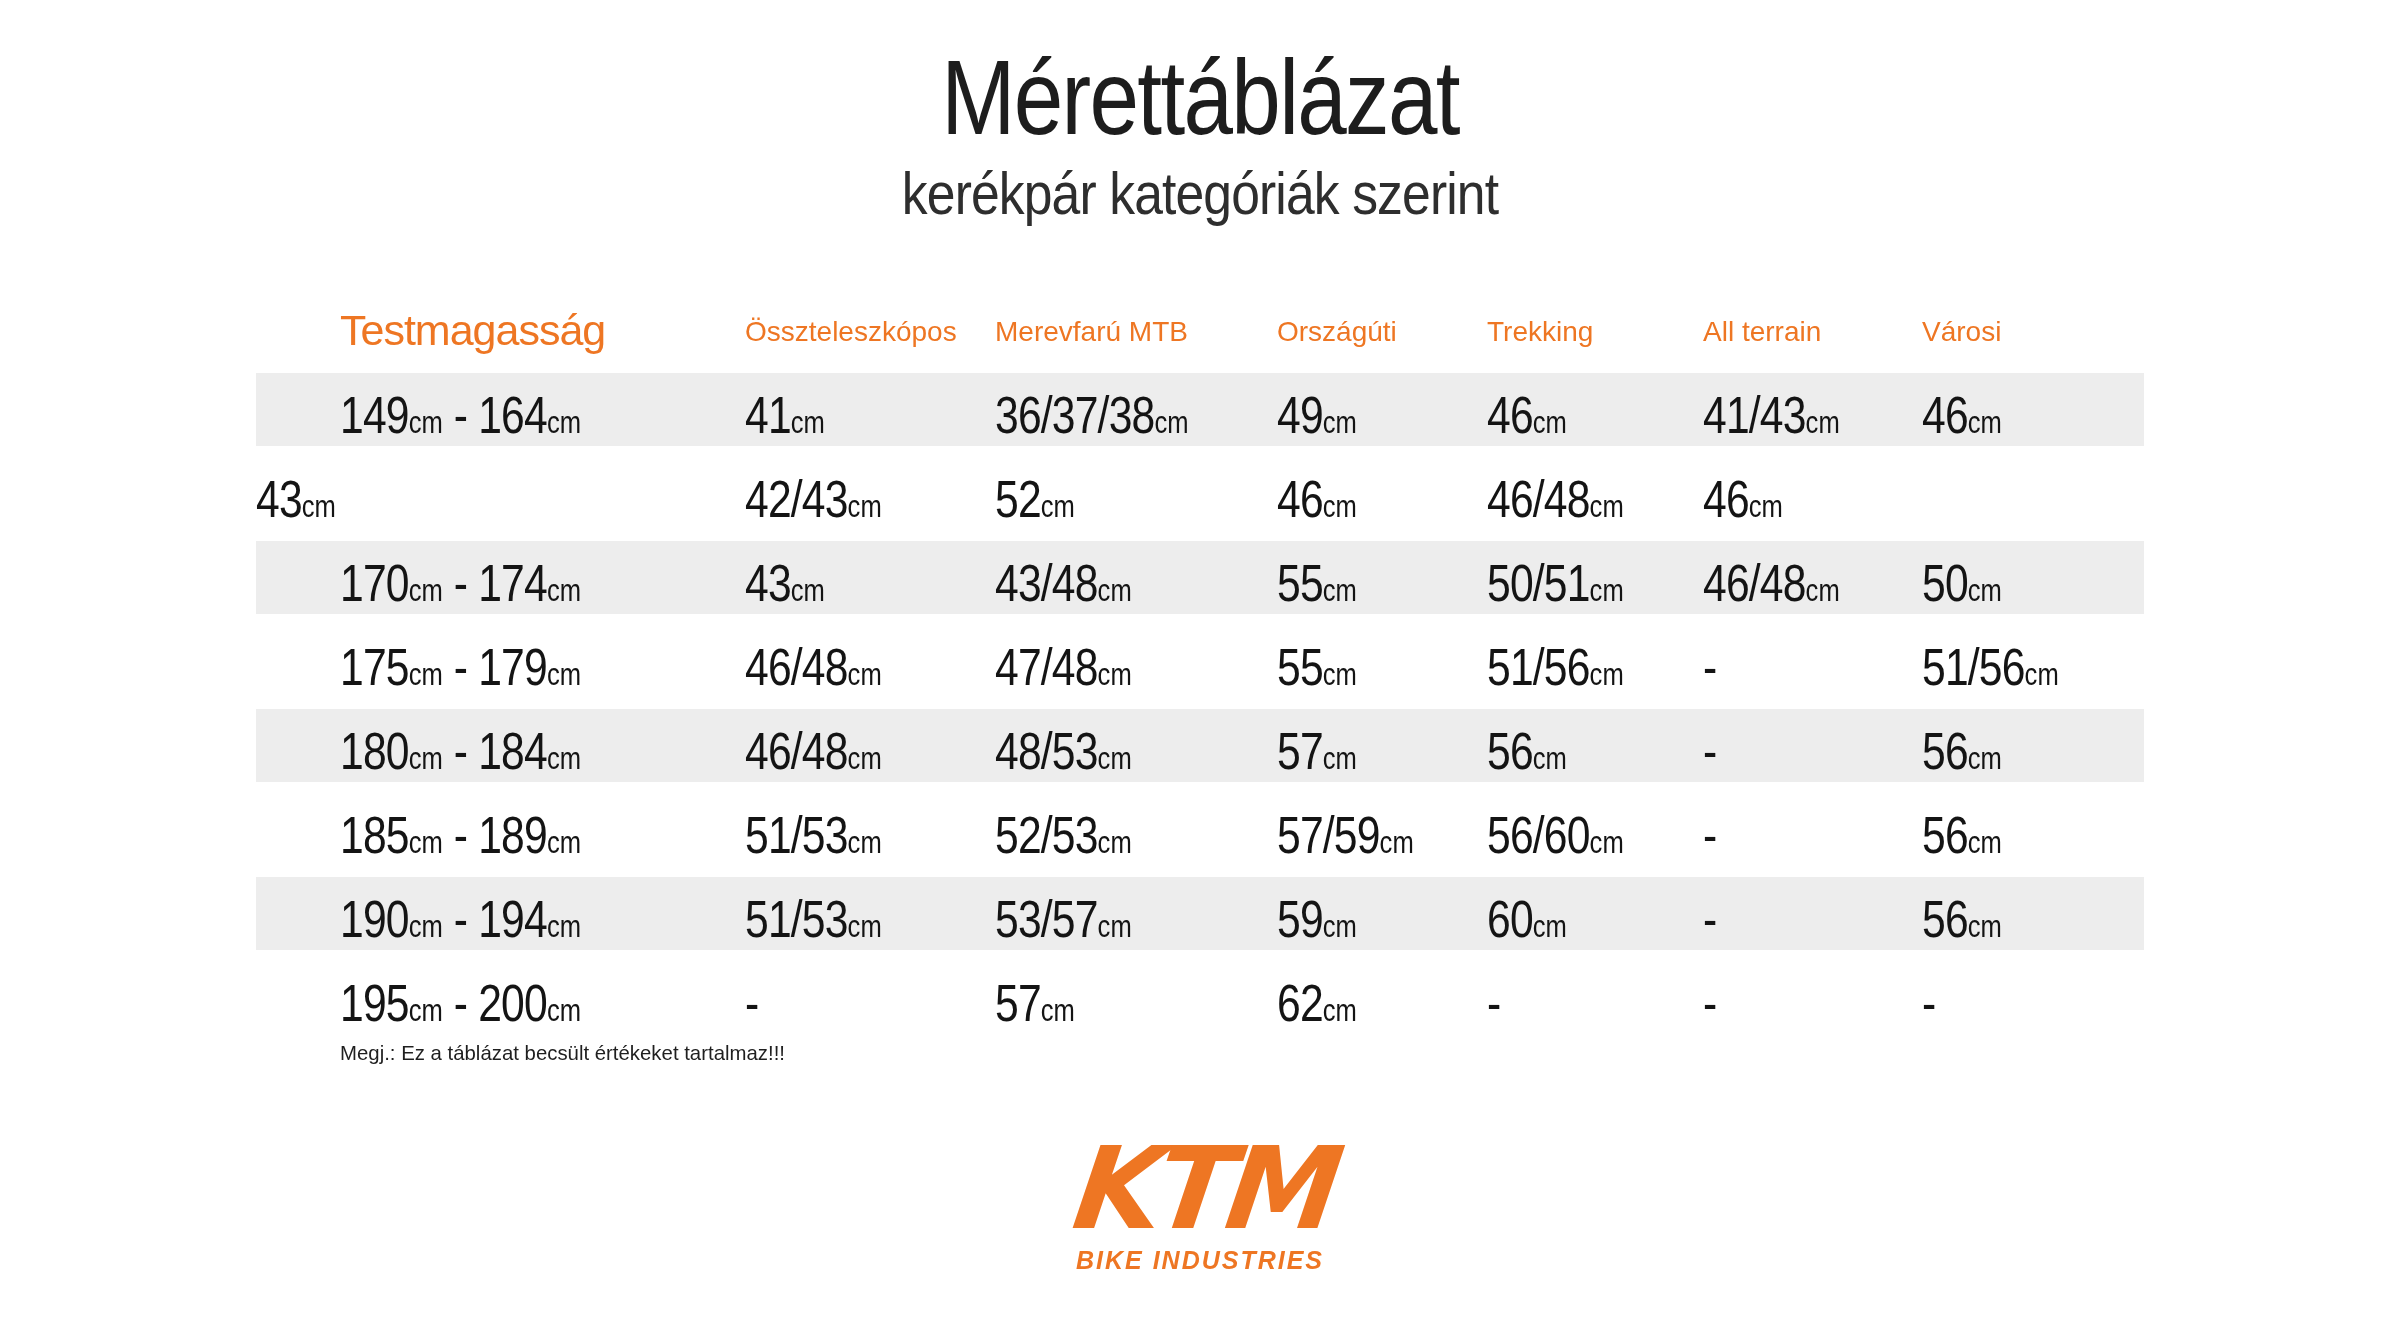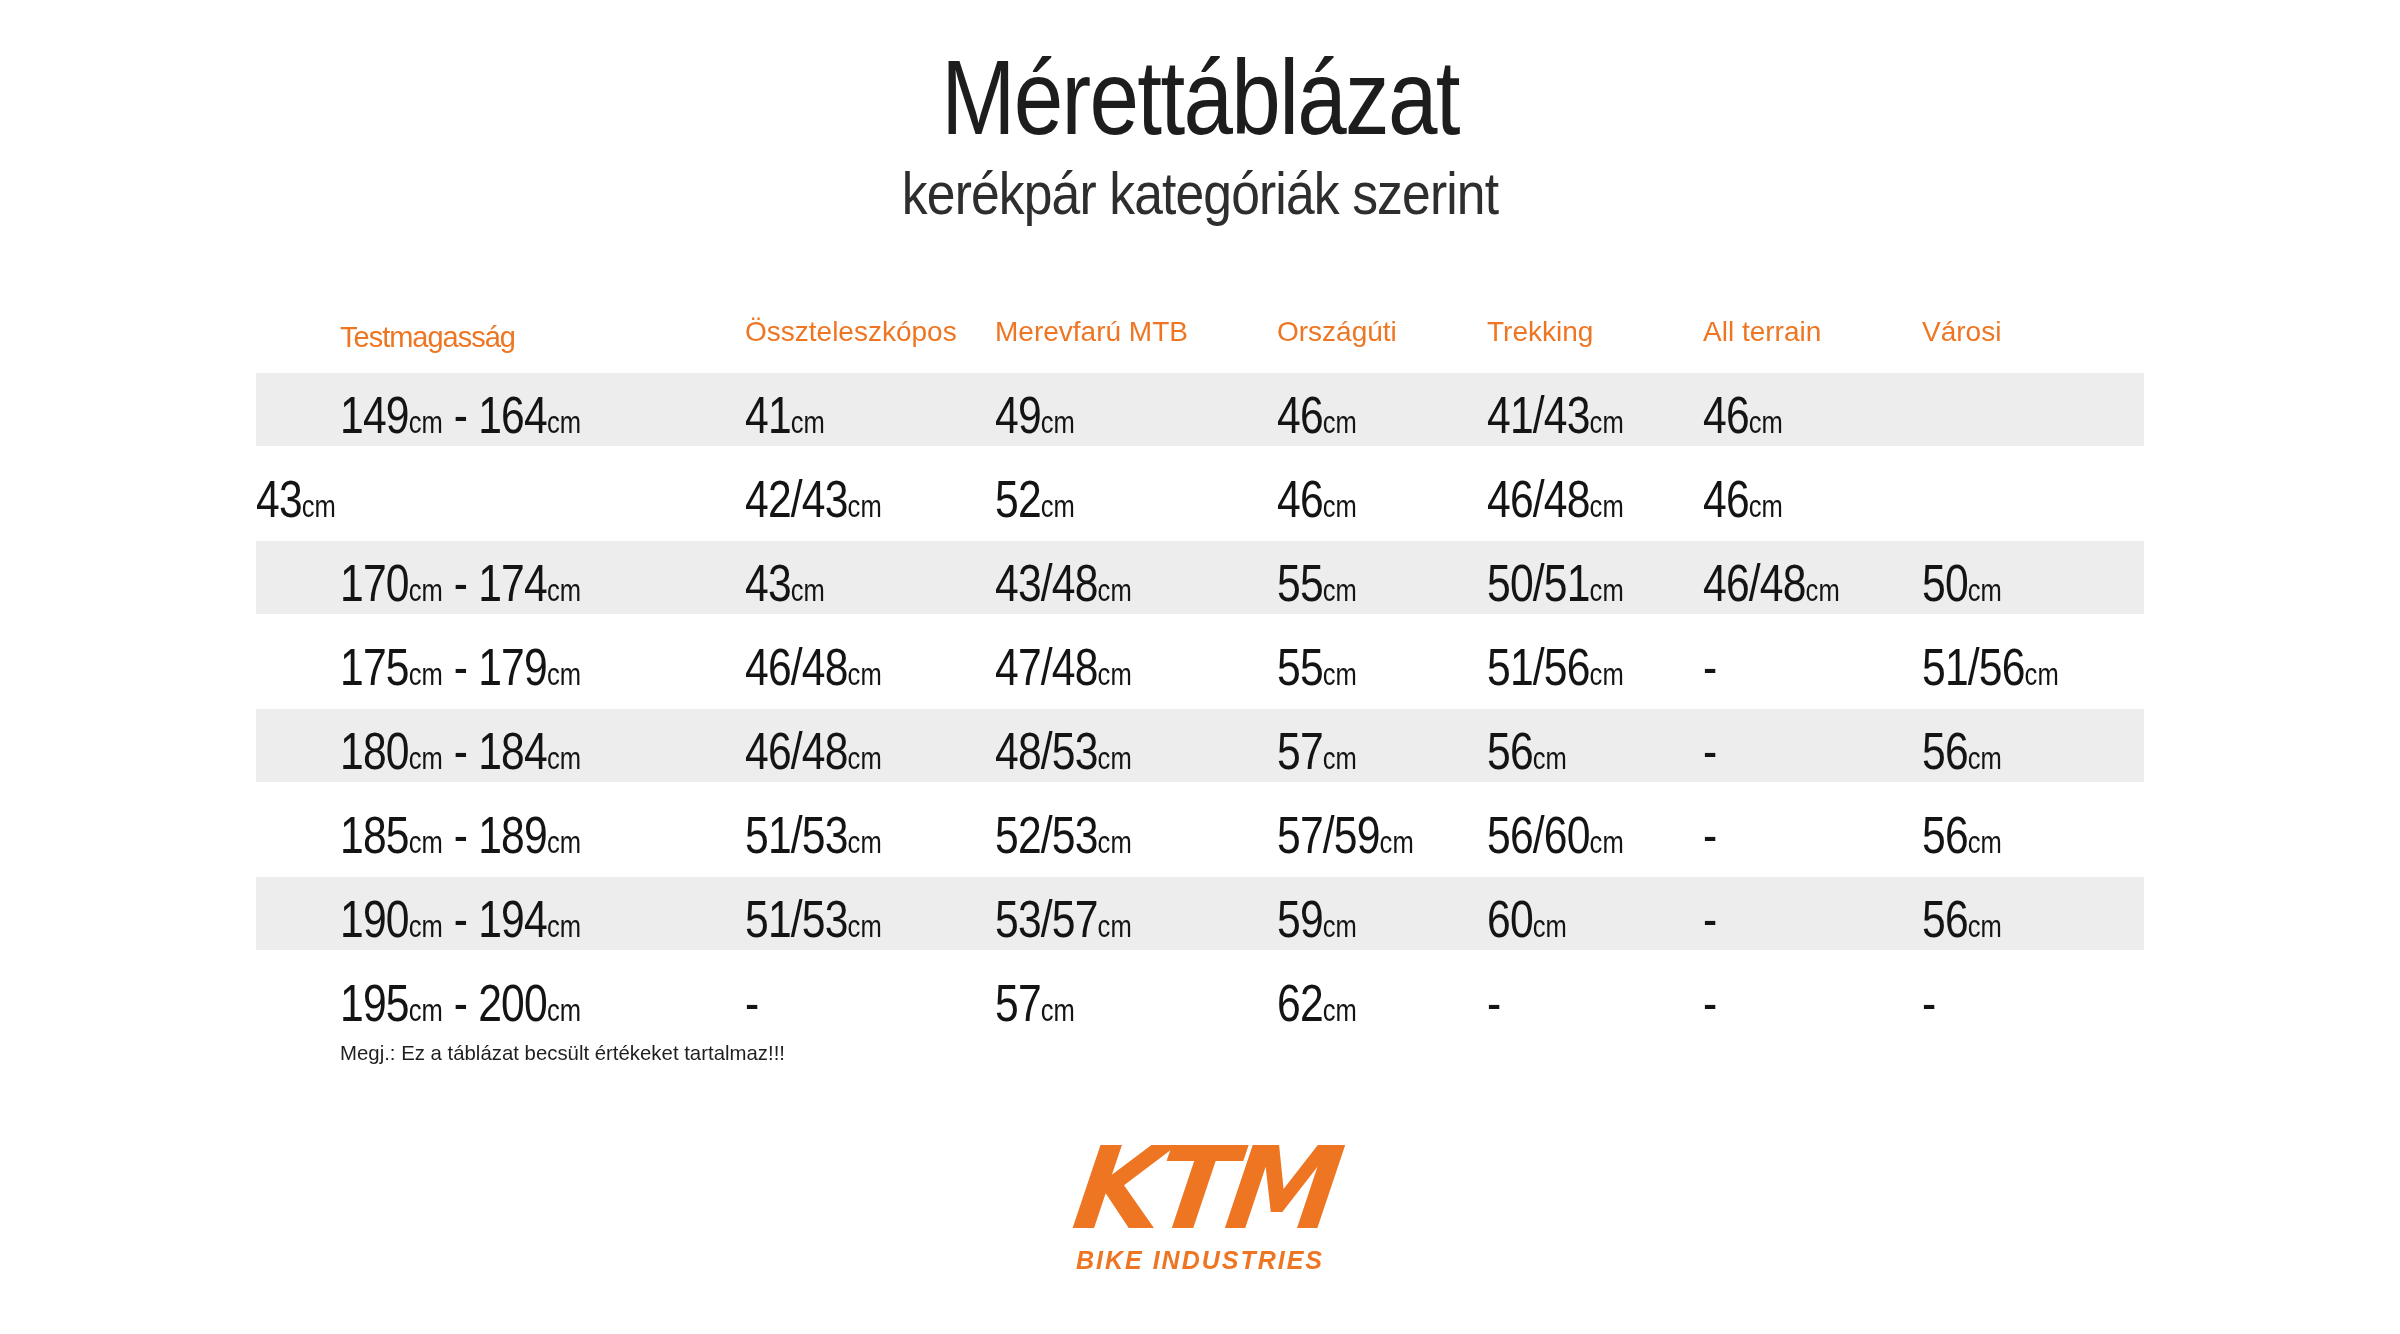--- a/index.html
+++ b/index.html
@@ -18,21 +18,21 @@
     letter-spacing:-1px;transform:scaleX(0.86);transform-origin:center;
   }
   .thead{
     position:absolute;top:286px;left:256px;width:1888px;height:72px;
     display:grid;grid-template-columns:489px 250px 282px 210px 216px 219px 222px;
   }
   .hcell{
     align-self:end;padding-bottom:12px;font-size:28px;line-height:1;
     color:#EE7623;white-space:nowrap;
   }
-  .hcell.c0{font-size:29px;padding-bottom:6px;letter-spacing:-1px;}
+  .hcell.c0{font-size:43px;padding-bottom:6px;letter-spacing:-1px;}
   .tbody{position:absolute;top:373px;left:256px;width:1888px;}
   .trow{
     display:grid;grid-template-columns:489px 250px 282px 210px 216px 219px 222px;
     height:84px;align-items:center;
   }
   .trow.stripe{
     background-image:linear-gradient(#EDEDED,#EDEDED);
     background-repeat:no-repeat;background-size:100% 73px;background-position:0 0;
   }
   .cell{
@@ -69,20 +69,21 @@
       <div class="hcell c2">Merevfarú MTB</div>
       <div class="hcell c3">Országúti</div>
       <div class="hcell c4">Trekking</div>
       <div class="hcell c5">All terrain</div>
       <div class="hcell c6">Városi</div>
     </div>
   <div class="tbody">
       <div class="trow stripe">
         <div class="cell c0"><span class="val">149<span class="cm">cm</span> - 164<span class="cm">cm</span></span></div>
         <div class="cell c1"><span class="val">41<span class="cm">cm</span></span></div>
+        <div class="cell c2"><span class="val">36/37/38<span class="cm">cm</span></span></div>
         <div class="cell c3"><span class="val">49<span class="cm">cm</span></span></div>
         <div class="cell c4"><span class="val">46<span class="cm">cm</span></span></div>
         <div class="cell c5"><span class="val">41/43<span class="cm">cm</span></span></div>
         <div class="cell c6"><span class="val">46<span class="cm">cm</span></span></div>
       </div>
       <div class="trow">
         <div class="cell c1"><span class="val">43<span class="cm">cm</span></span></div>
         <div class="cell c2"><span class="val">42/43<span class="cm">cm</span></span></div>
         <div class="cell c3"><span class="val">52<span class="cm">cm</span></span></div>
         <div class="cell c4"><span class="val">46<span class="cm">cm</span></span></div>

